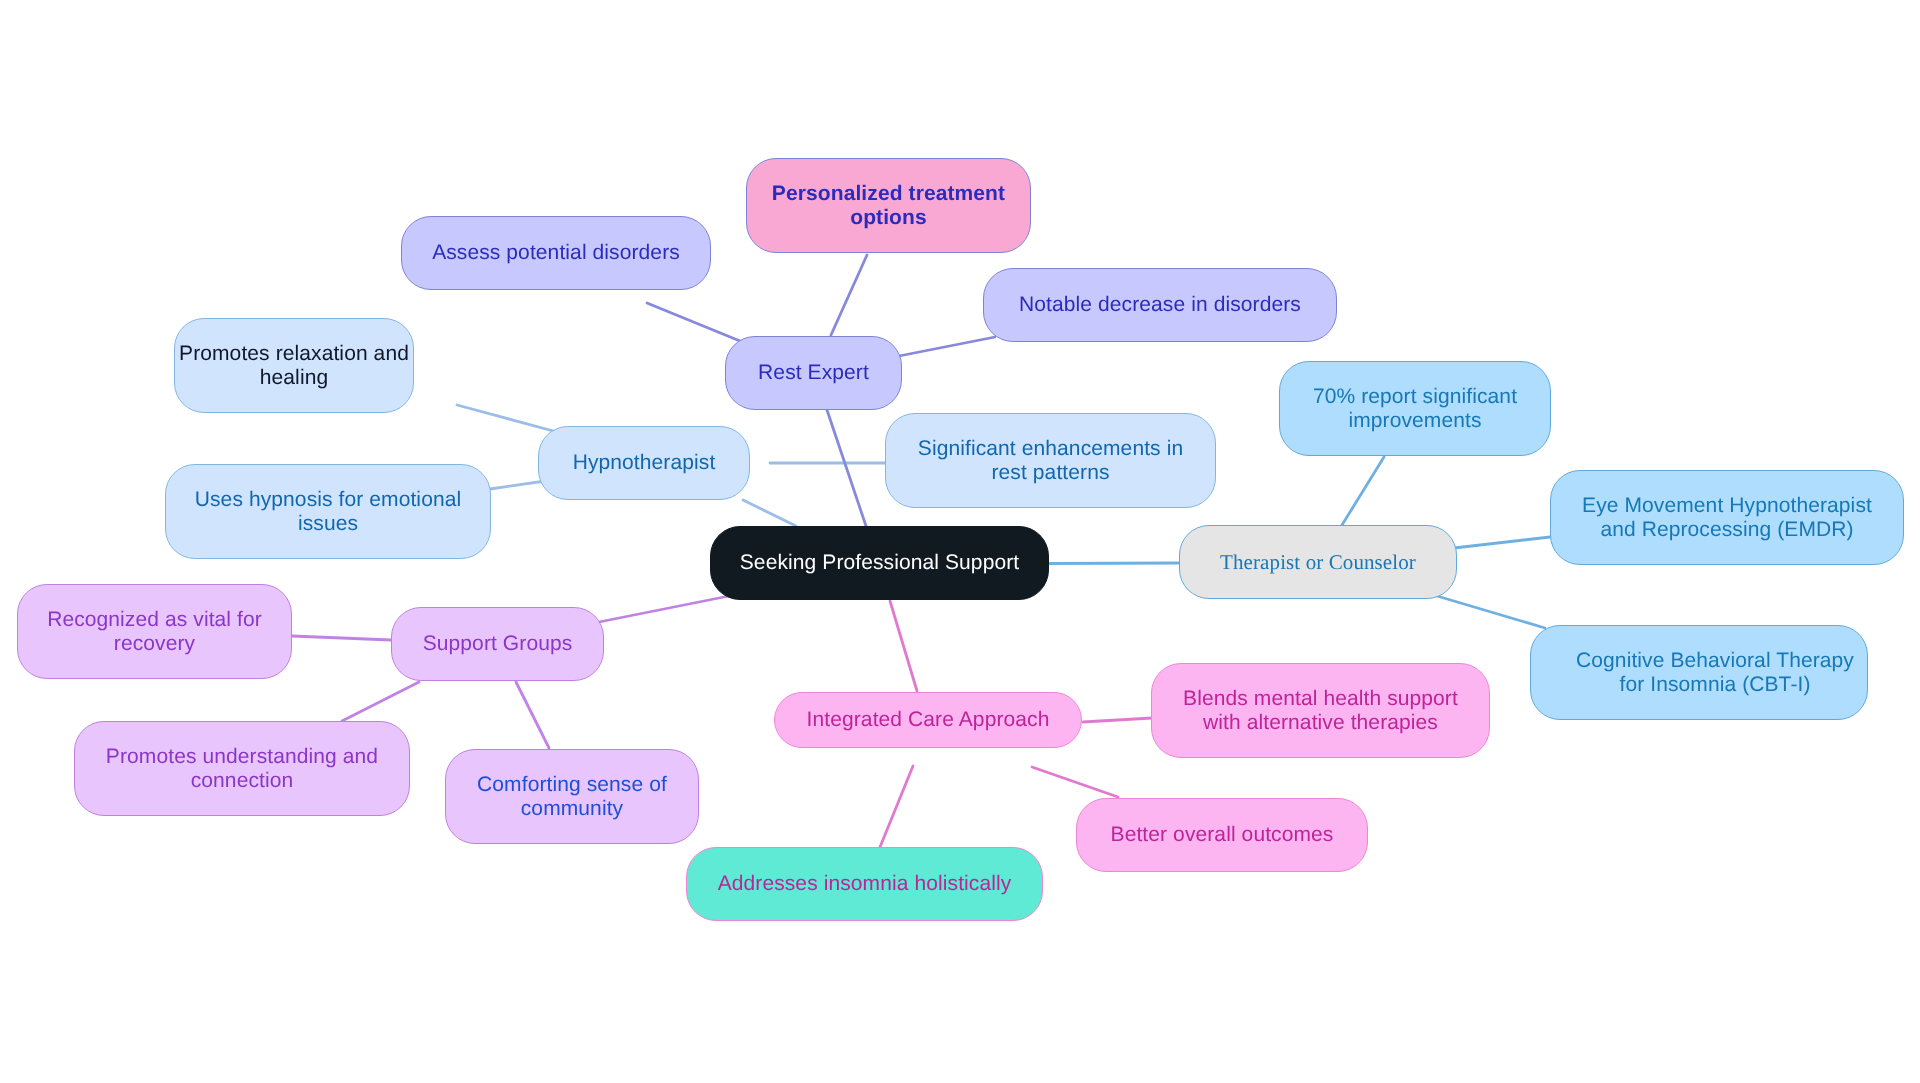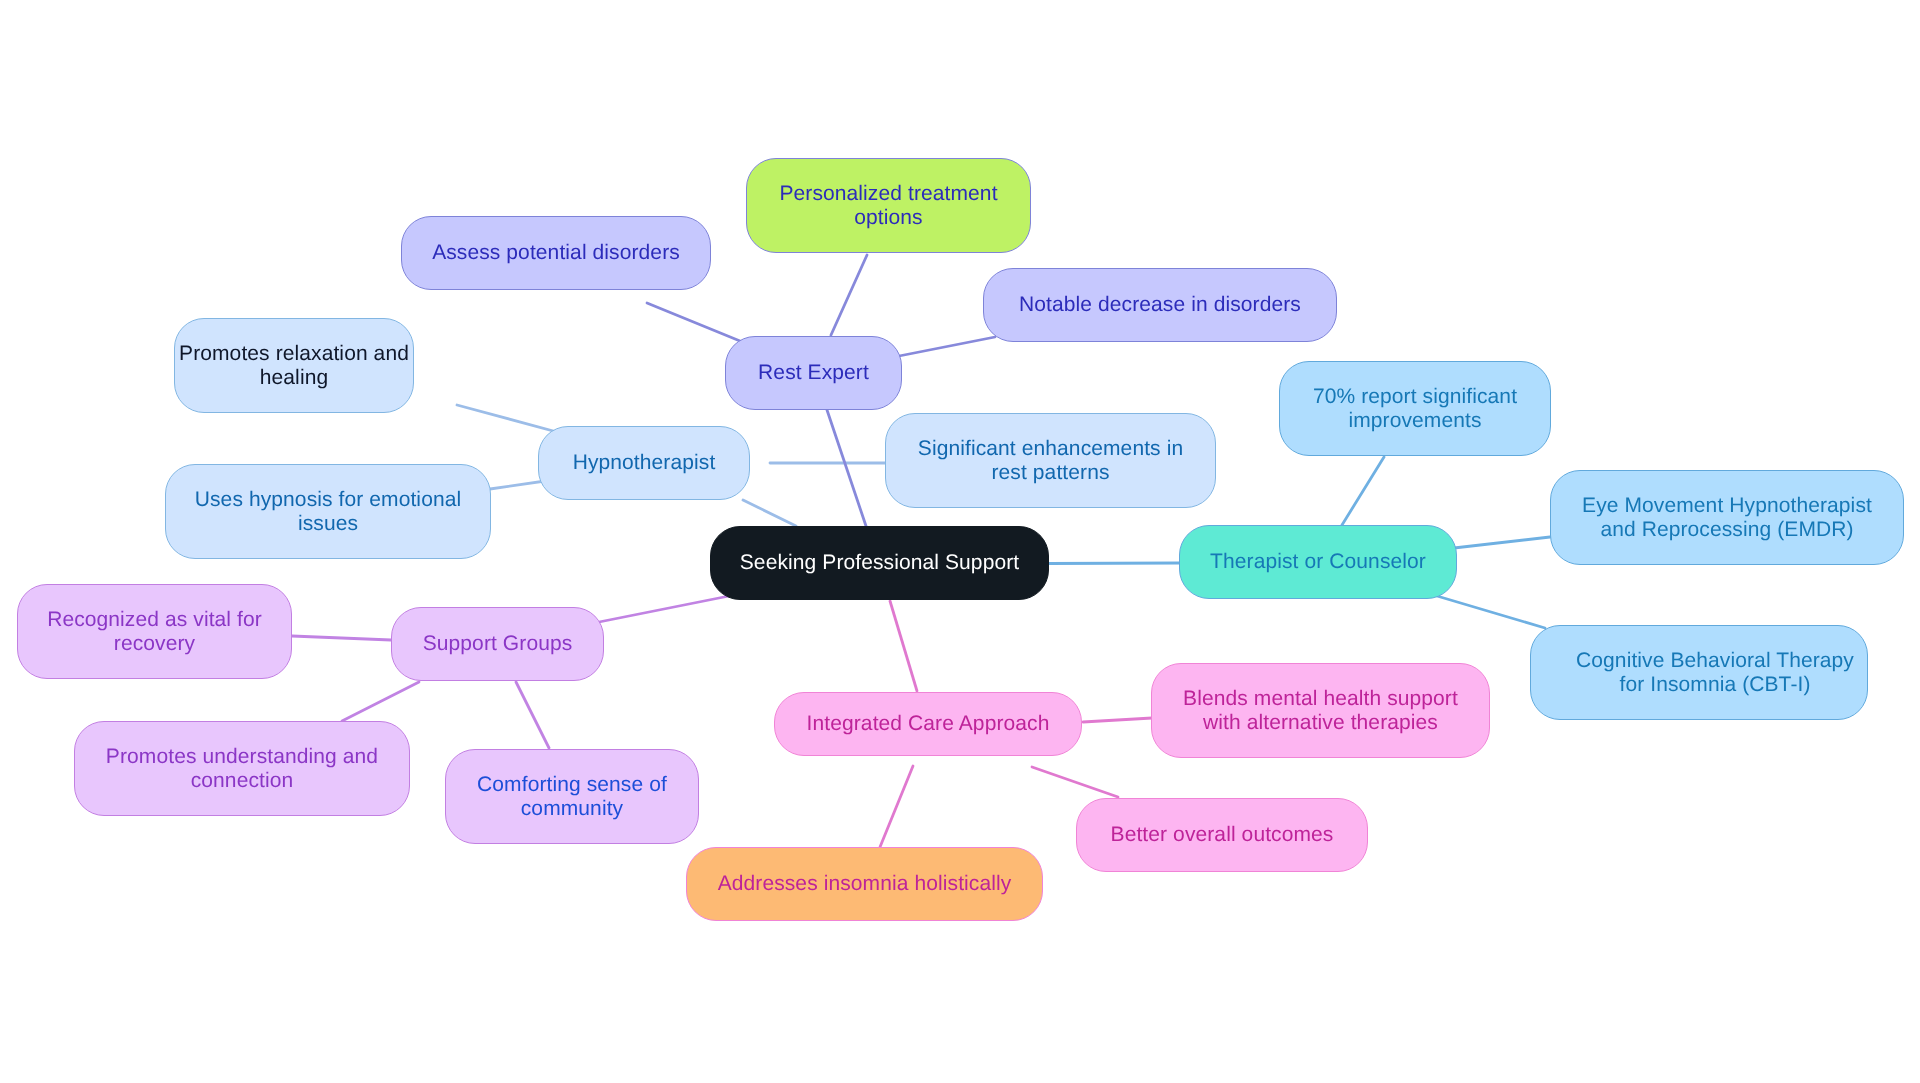--- a/index.html
+++ b/index.html
@@ -59,21 +59,21 @@
     <path class="edge" d="M 1032 767 L 1118 797" stroke="#e079cf" stroke-width="2.8" fill="none" stroke-linecap="round"></path>
     <path class="edge" d="M 913 766 L 880 847" stroke="#e079cf" stroke-width="2.8" fill="none" stroke-linecap="round"></path>
   </svg>
 
   <div class="node node--root" style="left:710px;top:526px;width:339px;height:74px;background:#121a21;border-color:#121a21;color:#ffffff;">
       <span class="node-label">Seeking Professional Support</span>
     </div>
   <div class="node" style="left:725px;top:336px;width:177px;height:74px;background:#c6c8fe;border-color:#7e83d8;color:#2c2cba;">
       <span class="node-label">Rest Expert</span>
     </div>
-  <div class="node" style="left:746px;top:158px;width:285px;height:95px;background:#bef264;border-color:#7e83d8;color:#2c2cba;">
+  <div class="node" style="left:746px;top:158px;width:285px;height:95px;background:#f9a8d4;border-color:#7e83d8;color:#2c2cba;font-weight:bold;">
       <span class="node-label">Personalized treatment
 options</span>
     </div>
   <div class="node" style="left:401px;top:216px;width:310px;height:74px;background:#c6c8fe;border-color:#7e83d8;color:#2c2cba;">
       <span class="node-label">Assess potential disorders</span>
     </div>
   <div class="node" style="left:983px;top:268px;width:354px;height:74px;background:#c6c8fe;border-color:#7e83d8;color:#2c2cba;">
       <span class="node-label">Notable decrease in disorders</span>
     </div>
   <div class="node" style="left:538px;top:426px;width:212px;height:74px;background:#d0e4fe;border-color:#82b6e2;color:#1167ae;">
@@ -84,21 +84,21 @@
 healing</span>
     </div>
   <div class="node" style="left:165px;top:464px;width:326px;height:95px;background:#d0e4fe;border-color:#82b6e2;color:#1167ae;">
       <span class="node-label">Uses hypnosis for emotional
 issues</span>
     </div>
   <div class="node" style="left:885px;top:413px;width:331px;height:95px;background:#d0e4fe;border-color:#82b6e2;color:#1167ae;">
       <span class="node-label">Significant enhancements in
 rest patterns</span>
     </div>
-  <div class="node" style="left:1179px;top:525px;width:278px;height:74px;background:#5eead4;border-color:#61a9dc;color:#1678b6;">
+  <div class="node" style="left:1179px;top:525px;width:278px;height:74px;background:#e5e5e5;border-color:#61a9dc;color:#1678b6;font-family:Liberation Serif, serif;">
       <span class="node-label">Therapist or Counselor</span>
     </div>
   <div class="node" style="left:1279px;top:361px;width:272px;height:95px;background:#afddfe;border-color:#61a9dc;color:#1678b6;justify-content:center;">
       <span class="node-label">70% report significant
 improvements</span>
     </div>
   <div class="node" style="left:1550px;top:470px;width:354px;height:95px;background:#afddfe;border-color:#61a9dc;color:#1678b6;">
       <span class="node-label">Eye Movement Hypnotherapist
 and Reprocessing (EMDR)</span>
     </div>
@@ -114,27 +114,27 @@
 recovery</span>
     </div>
   <div class="node" style="left:74px;top:721px;width:336px;height:95px;background:#e8c6fd;border-color:#c27fe2;color:#8b36c6;">
       <span class="node-label">Promotes understanding and
 connection</span>
     </div>
   <div class="node" style="left:445px;top:749px;width:254px;height:95px;background:#e8c6fd;border-color:#c27fe2;color:#1d4ed8;">
       <span class="node-label">Comforting sense of
 community</span>
     </div>
-  <div class="node" style="left:774px;top:692px;width:308px;height:64px;background:#fdb5f1;border-color:#f084d6;color:#be2399;">
+  <div class="node" style="left:774px;top:692px;width:308px;height:56px;background:#fdb5f1;border-color:#f084d6;color:#be2399;">
       <span class="node-label">Integrated Care Approach</span>
     </div>
   <div class="node" style="left:1151px;top:663px;width:339px;height:95px;background:#fdb5f1;border-color:#f084d6;color:#be2399;">
       <span class="node-label">Blends mental health support
 with alternative therapies</span>
     </div>
   <div class="node" style="left:1076px;top:798px;width:292px;height:74px;background:#fdb5f1;border-color:#f084d6;color:#be2399;">
       <span class="node-label">Better overall outcomes</span>
     </div>
-  <div class="node" style="left:686px;top:847px;width:357px;height:74px;background:#fdba74;border-color:#f084d6;color:#be2399;justify-content:center;">
+  <div class="node" style="left:686px;top:847px;width:357px;height:74px;background:#5eead4;border-color:#f084d6;color:#be2399;justify-content:center;">
       <span class="node-label">Addresses insomnia holistically</span>
     </div>
 
 </div>
 
 </body></html>

